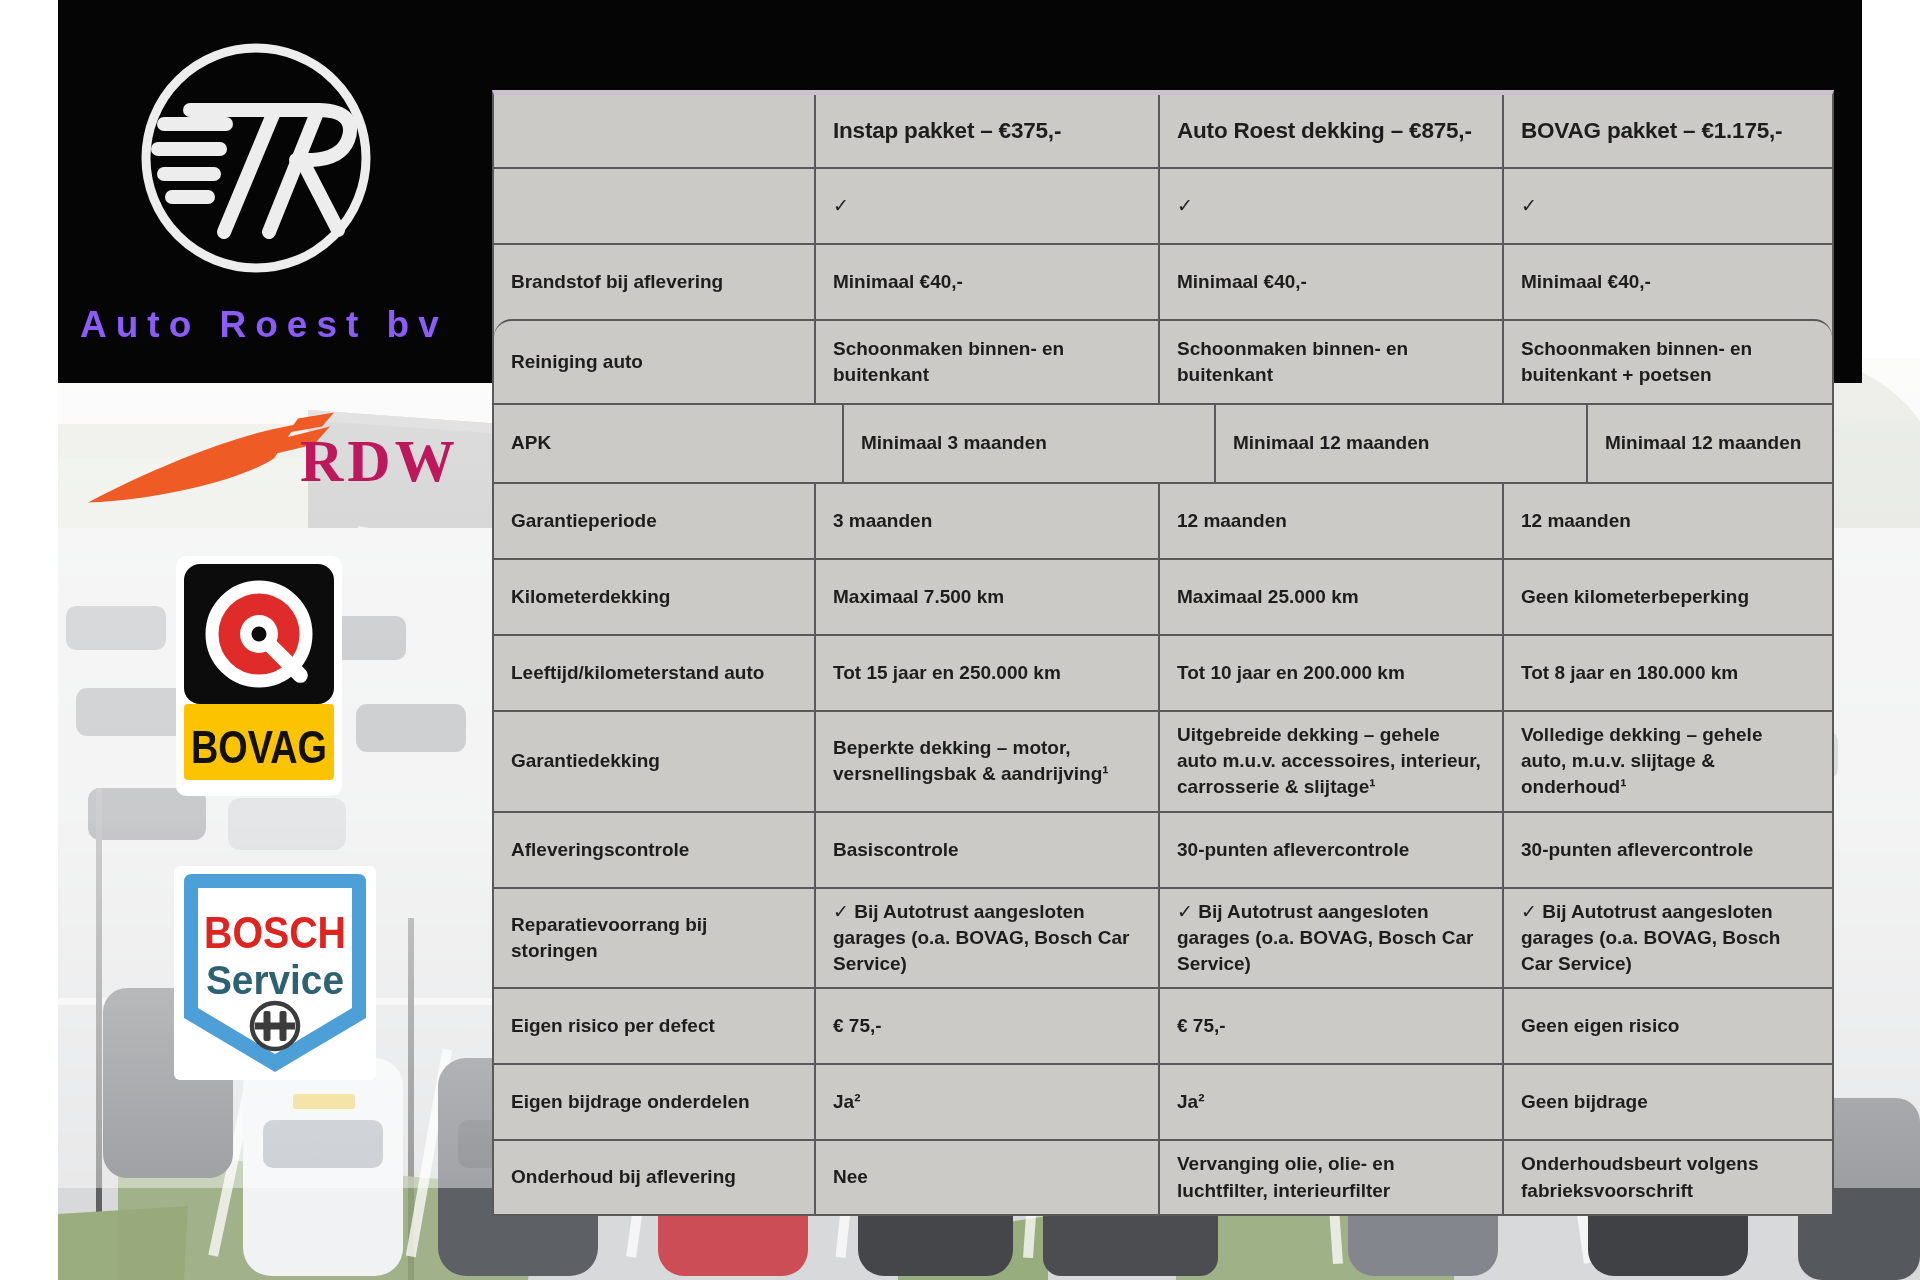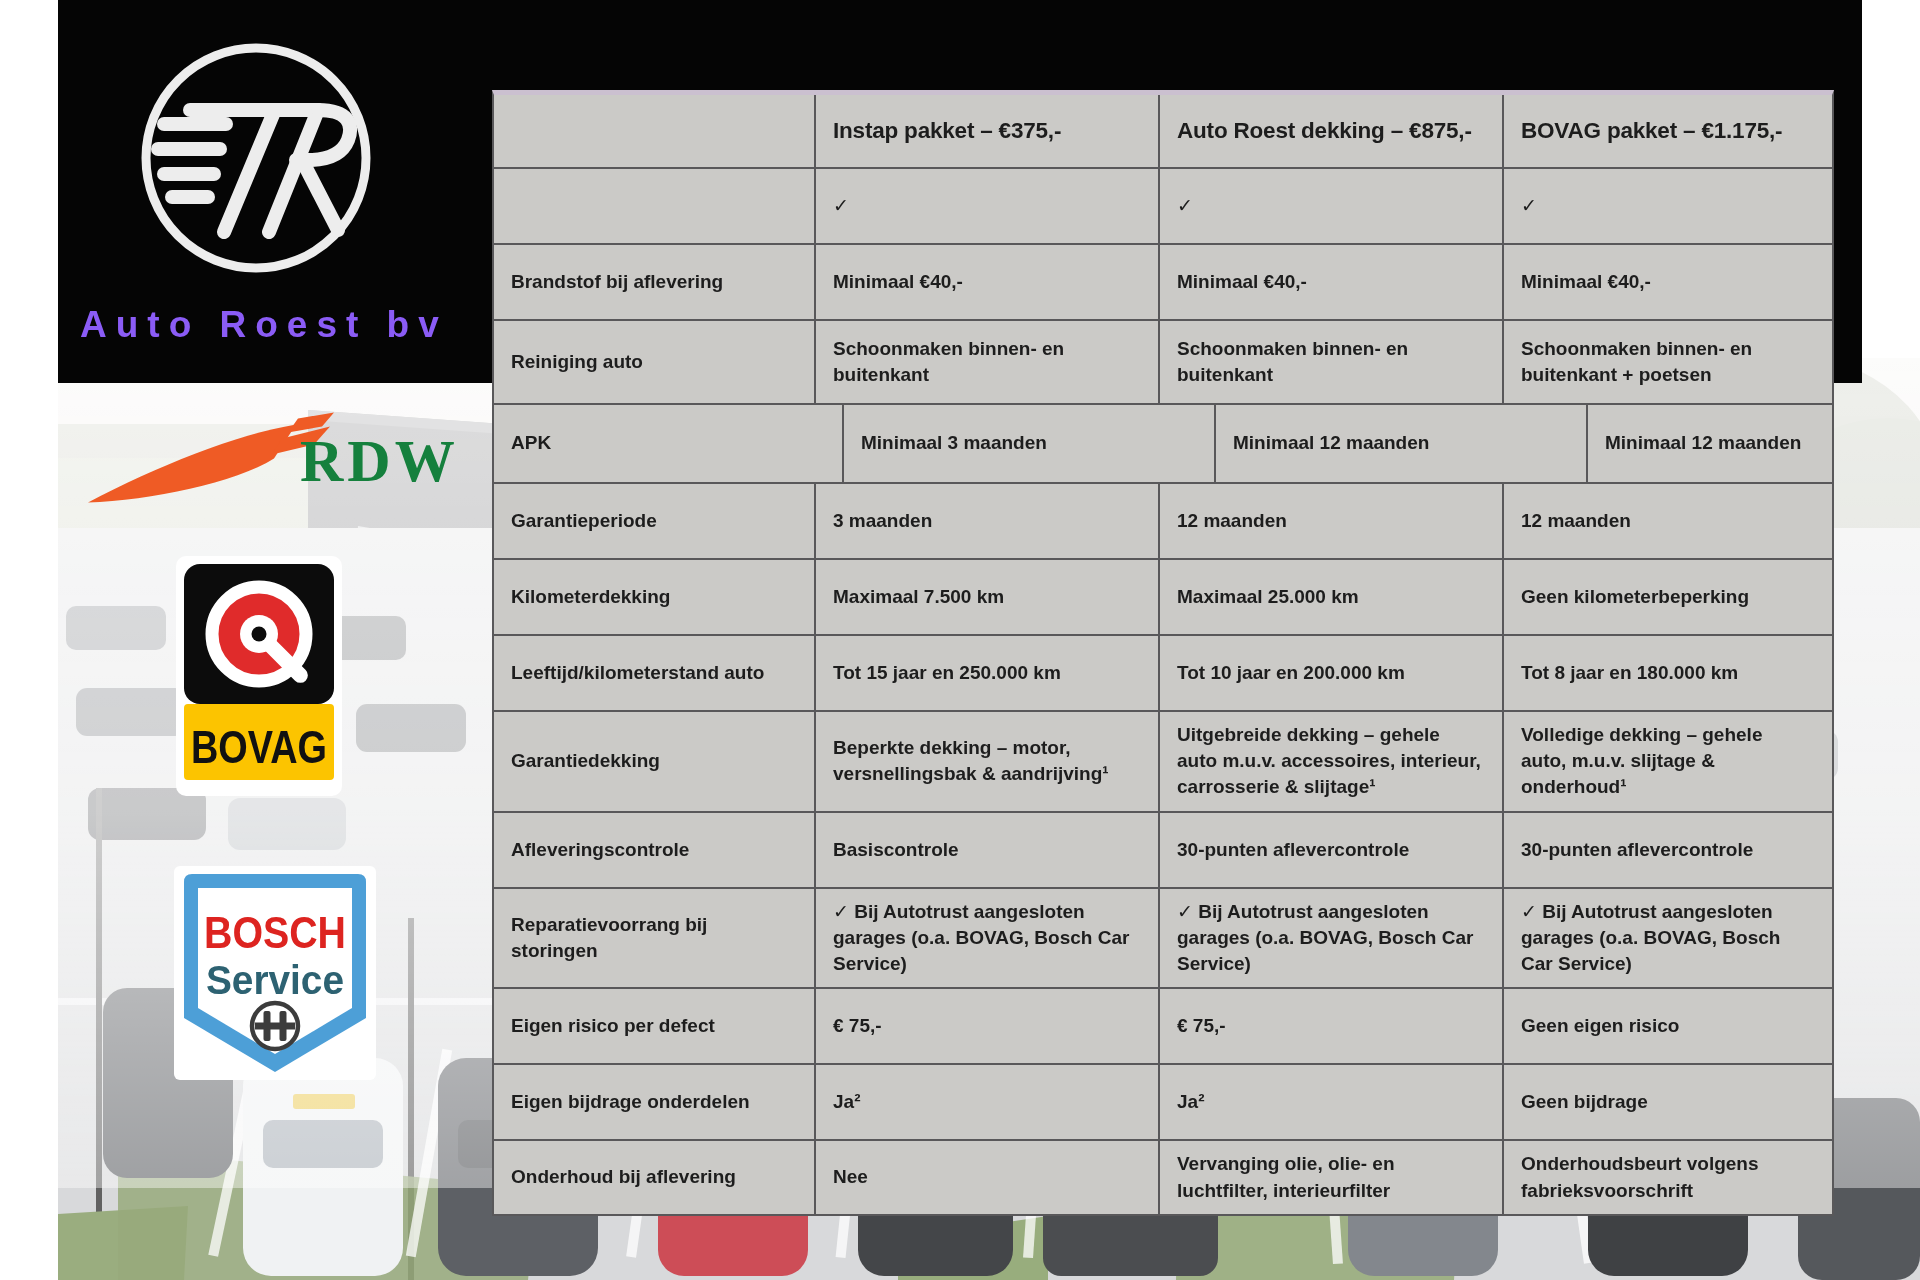--- a/index.html
+++ b/index.html
@@ -22,40 +22,40 @@
   .brand svg { display:block; margin:0 auto; }
   .brand-name {
     margin-top:16px; color:#8b5cf6; font-weight:700; font-size:37px;
     letter-spacing:9px; white-space:nowrap;
   }
 
   
   .rdw { position:absolute; left:86px; top:408px; z-index:3; display:flex; align-items:center; }
   .rdw-word {
     font-family:"Liberation Serif","DejaVu Serif",serif;
-    font-size:60px; font-weight:600; color:#15803d; letter-spacing:4px;
+    font-size:60px; font-weight:600; color:#be185d; letter-spacing:4px;
     margin-left:-36px; margin-top:6px;
   }
 
   
   .bovag { position:absolute; left:176px; top:556px; z-index:3; }
   .bosch { position:absolute; left:158px; top:866px; z-index:3;padding-left:16px; }
 
   
   .pkg-table {
     position:absolute; left:458px; top:90px; width:1342px; z-index:4;
     background:#cbcac7;
     border:2px solid #59585a; border-top:5px solid #cbc0d0;
     color:#1d1d1d;
     margin-left:34px;
   }
   .trow { display:grid; grid-template-columns:320px 344px 344px 1fr; }
   .thead { min-height:72px; }
   .tbody .trow { min-height:76px; border-top:2px solid #59585a; }
-  .tbody .trow:nth-child(3)  { min-height:84px; }
+  .tbody .trow:nth-child(3)  { min-height:84px;border-radius:18px; }
   .tbody .trow:nth-child(4)  { min-height:79px;gap:28px; }
   .tbody .trow:nth-child(8)  { min-height:96px; }
   .tbody .trow:nth-child(10) { min-height:93px; }
   .tbody .trow:nth-child(13) { min-height:70px; }
   .tcell {
     display:flex; align-items:center;
     padding:10px 20px 10px 17px;
     font-weight:700; font-size:19px; line-height:1.38;
     border-left:2px solid #59585a;
   }

